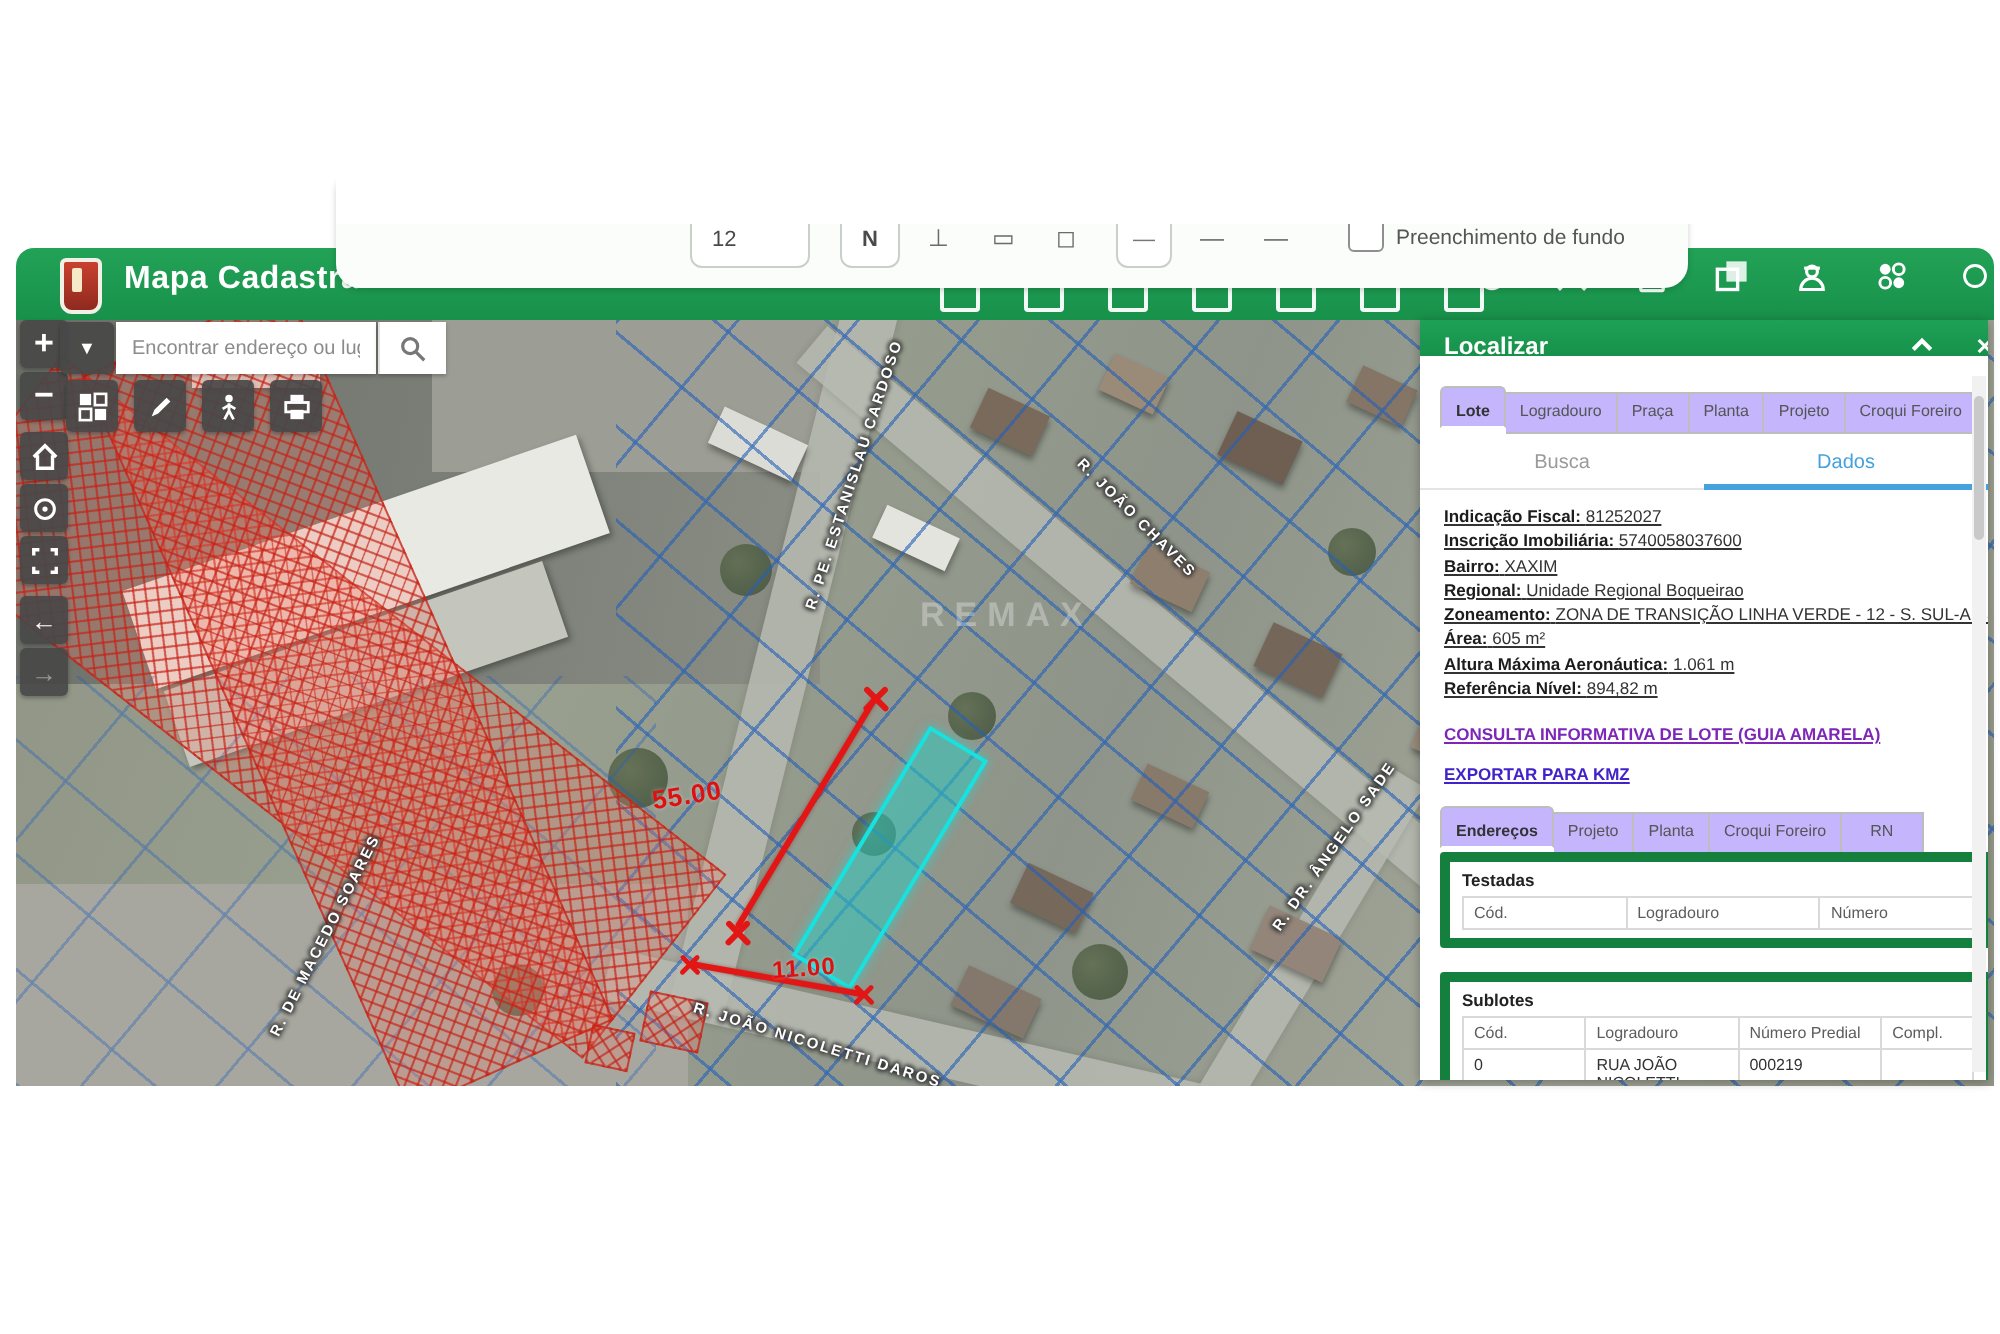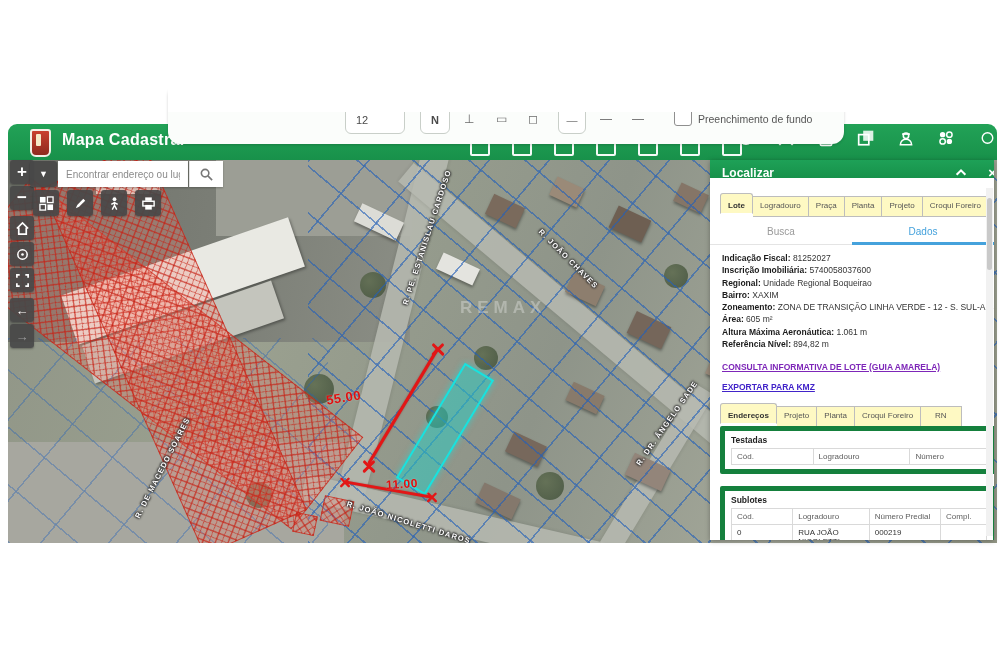--- a/index.html
+++ b/index.html
@@ -60,29 +60,29 @@
        font-size:10px;color:#555;padding:0 8px;box-sizing:border-box;box-shadow:0 1px 2px rgba(0,0,0,.25);}
   .searchbox::placeholder{color:#8b8b8b;}
   .searchbtn{position:absolute;left:189px;top:161px;width:33px;height:26px;background:#fff;z-index:4;
        display:flex;align-items:center;justify-content:center;border-left:1px solid #e2e2e2;box-shadow:0 1px 2px rgba(0,0,0,.25);}
   
   .panel{position:absolute;left:710px;top:160px;width:284px;height:380px;background:#fff;z-index:5;
          box-shadow:0 1px 5px rgba(0,0,0,.3);overflow:hidden;font-size:8.5px;color:#333;}
   .panel-head{position:absolute;left:0;top:0;width:100%;height:18px;background:linear-gradient(#1ea157,#17914a);}
   .panel-head .ptitle{position:absolute;left:12px;top:6px;color:#fff;font-weight:bold;font-size:12px;}
   .tabs{position:absolute;left:10px;top:36px;display:flex;}
-  .tab{border:1px solid #bdbdbd;border-left-width:0;padding:4px 7px 3px;font-size:8px;color:#555;background:#fef9c3;position:relative;}
+  .tab{border:1px solid #bdbdbd;border-left-width:0;padding:4px 7px 3px;font-size:8px;color:#555;background:#c4b5fd;position:relative;}
   .tab:first-child{border-left-width:1px;}
   .tab.active{border-bottom-color:#fff;top:-3px;padding-top:7px;font-weight:bold;color:#333;border-radius:3px 3px 0 0;}
   .subtabs{position:absolute;left:0;top:62px;width:100%;height:22px;border-bottom:1px solid #e4e4e4;}
   .subtab{position:absolute;top:4px;font-size:10px;}
   .subtab.busca{left:0;width:50%;text-align:center;color:#9a9a9a;}
   .subtab.dados{left:50%;width:50%;text-align:center;color:#45a2dc;}
   .subtab-underline{position:absolute;left:50%;top:20px;width:50%;height:2.5px;background:#45a2dc;}
-  .fields{position:absolute;left:12px;top:92px;width:264px;line-height:12.3px;white-space:nowrap;}
+  .fields{position:absolute;left:12px;top:92px;width:264px;line-height:12.3px;white-space:nowrap;text-decoration:underline;}
   .fields b{color:#1c1c1c;}
   .plink{position:absolute;left:12px;font-weight:bold;text-decoration:underline;font-size:8.5px;}
   .link1{top:202px;color:#7d26b8;}
   .link2{top:222px;color:#4123c9;}
   .dtabs{position:absolute;left:10px;top:246px;display:flex;}
   .groupbox{position:absolute;left:10px;width:256px;border:5px solid #15803d;border-radius:2px;padding:4px 6px;background:#fff;}
   .gb-title{font-weight:bold;font-size:8.5px;color:#222;margin-bottom:3px;}
   table.ptab{border-collapse:collapse;width:100%;}
   table.ptab th{font-weight:normal;color:#5d5d5d;text-align:left;font-size:8px;border:1px solid #d9d9d9;padding:3px 5px;}
   table.ptab td{font-size:8px;color:#333;border:1px solid #d9d9d9;padding:3px 5px;vertical-align:top;}
@@ -319,22 +319,22 @@
 
     <div class="subtabs">
       <div class="subtab busca">Busca</div>
       <div class="subtab dados">Dados</div>
       <div class="subtab-underline"></div>
     </div>
 
     <div class="fields">
       <div><b>Indicação Fiscal:</b> <span>81252027</span></div>
       <div><b>Inscrição Imobiliária:</b> <span>5740058037600</span></div>
+      <div><b>Bairro:</b> <span>XAXIM</span></div>
       <div><b>Regional:</b> <span>Unidade Regional Boqueirao</span></div>
-      <div><b>Bairro:</b> <span>XAXIM</span></div>
       <div><b>Zoneamento:</b> <span>ZONA DE TRANSIÇÃO LINHA VERDE - 12 - S. SUL-AIB3</span></div>
       <div><b>Área:</b> <span>605 m²</span></div>
       <div><b>Altura Máxima Aeronáutica:</b> <span>1.061 m</span></div>
       <div><b>Referência Nível:</b> <span>894,82 m</span></div>
     </div>
 
     <a class="plink link1">CONSULTA INFORMATIVA DE LOTE (GUIA AMARELA)</a>
     <a class="plink link2">EXPORTAR PARA KMZ</a>
 
     <div class="dtabs">

